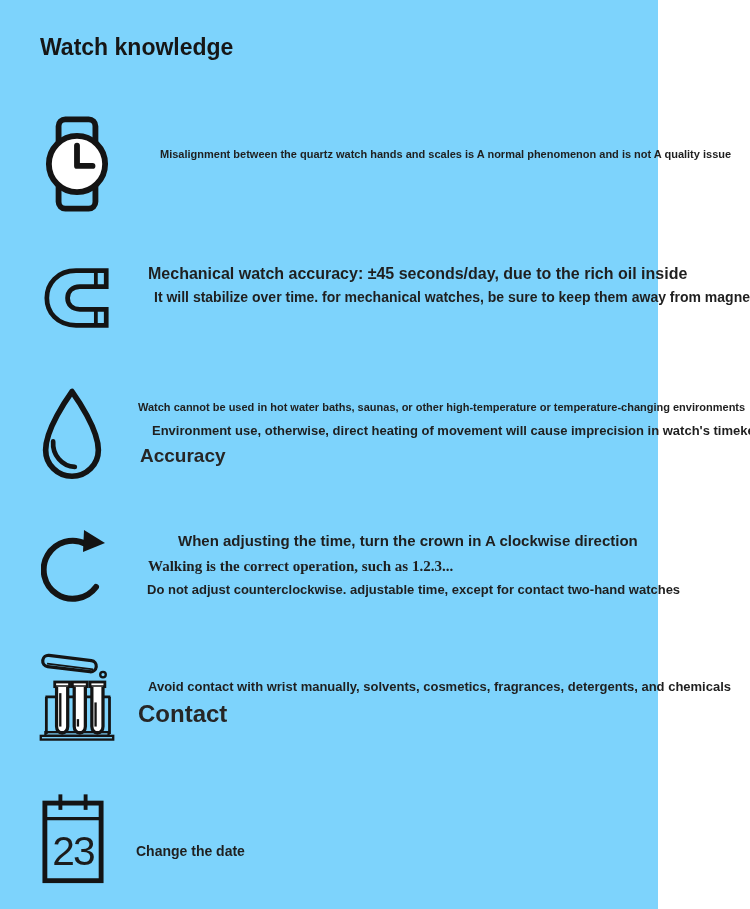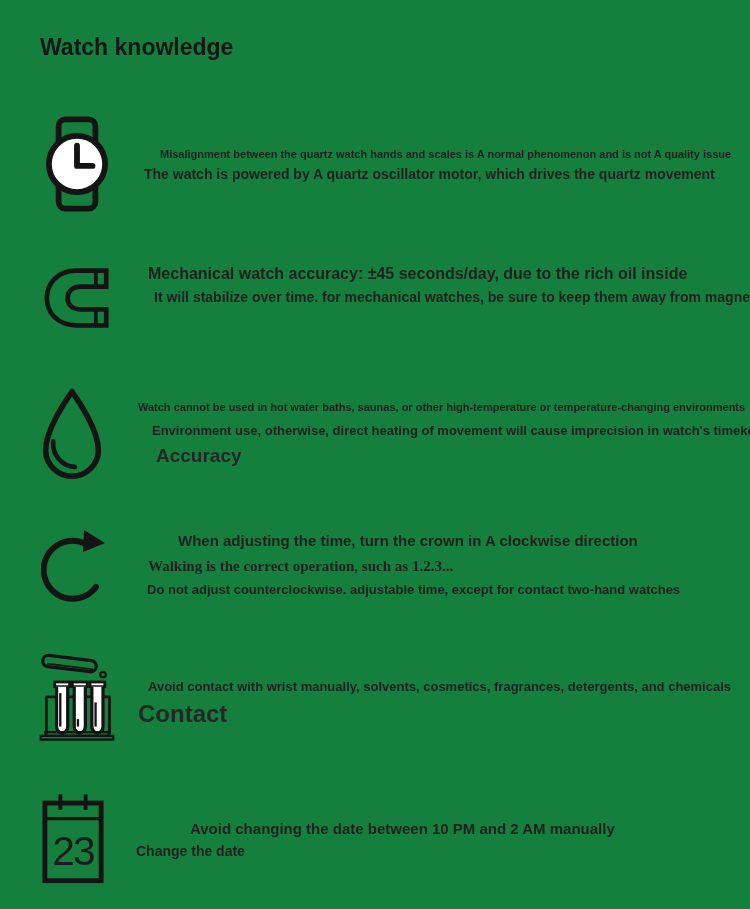--- a/index.html
+++ b/index.html
@@ -4,21 +4,21 @@
 <style>
   html,body{margin:0;padding:0;}
   body{
     width:750px;height:909px;
     background:#ffffff;
     font-family:"Liberation Sans","DejaVu Sans",sans-serif;
     color:#1c1c1c;
     position:relative;
     overflow:hidden;
   }
-  .page{position:absolute;inset:0;width:750px;height:909px;background:#15803d;}
+  .page{position:absolute;inset:0;width:658px;height:909px;background:#7dd3fc;}
   .page-title{
     position:absolute;left:40px;top:34px;
     font-size:23px;font-weight:bold;color:#161616;
     white-space:nowrap;
   }
   .icon{position:absolute;}
   .icon svg{display:block;}
   .line{
     position:absolute;
     font-weight:bold;color:#1f1f1f;
@@ -42,40 +42,39 @@
   <div class="page-title">Watch knowledge</div>
 
   <div class="icon" style="left:45px;top:115px;">
     <svg width="64" height="98" viewBox="0 0 66 98" fill="none" stroke="#141414">
       <rect x="14" y="3" width="38" height="92" rx="7" stroke-width="6"></rect>
       <circle cx="33" cy="49" r="29" fill="#ffffff" stroke-width="6"></circle>
       <path d="M33,30 V51 H49" stroke-width="6" stroke-linecap="round" stroke-linejoin="round"></path>
     </svg>
   </div>
   <div class="line t11" style="left:160px;top:148px;">Misalignment between the quartz watch hands and scales is A normal phenomenon and is not A quality issue</div>
-  <div class="line t14" style="left:144px;top:166px;">The watch is powered by A quartz oscillator motor, which drives the quartz movement</div>
 
   <div class="icon" style="left:44px;top:266px;">
     <svg width="66" height="64" viewBox="0 0 70 64" fill="none" stroke="#141414">
       <path d="M66,3 H34 C14,3 3,17 3,32 C3,47 14,61 34,61 H66 V44 H38 C30,44 25,39 25,32 C25,25 30,20 38,20 H66 Z" stroke-width="5" stroke-linejoin="miter"></path>
       <path d="M55,3 V20 M55,44 V61" stroke-width="4"></path>
     </svg>
   </div>
   <div class="line t16" style="left:148px;top:264px;">Mechanical watch accuracy: ±45 seconds/day, due to the rich oil inside</div>
   <div class="line t14" style="left:154px;top:289px;">It will stabilize over time. for mechanical watches, be sure to keep them away from magnets</div>
 
   <div class="icon" style="left:40px;top:385px;">
     <svg width="64" height="96" viewBox="0 0 68 96" fill="none" stroke="#141414">
       <path d="M34,4 C29,11 6,44 6,66 A28,28 0 0 0 62,66 C62,44 39,11 34,4 Z" stroke-width="6" stroke-linejoin="round"></path>
       <path d="M14,57 A24,25 0 0 0 37,84" stroke-width="5" stroke-linecap="round"></path>
     </svg>
   </div>
   <div class="line t11" style="left:138px;top:401px;">Watch cannot be used in hot water baths, saunas, or other high-temperature or temperature-changing environments</div>
   <div class="line t13" style="left:152px;top:423px;">Environment use, otherwise, direct heating of movement will cause imprecision in watch's timekeeping</div>
-  <div class="line h19" style="left:156px;top:444px;">Accuracy</div>
+  <div class="line h19" style="left:140px;top:444px;">Accuracy</div>
 
   <div class="icon" style="left:41px;top:524px;">
     <svg width="66" height="84" viewBox="0 0 66 84" fill="none" stroke="#141414">
       <path d="M55,63 A29,29 0 1 1 45,20" stroke-width="6" stroke-linecap="round"></path>
       <polygon points="42,28 43,6 64,19" fill="#141414" stroke="none"></polygon>
     </svg>
   </div>
   <div class="line t15" style="left:178px;top:532px;text-align:right;">When adjusting the time, turn the crown in A clockwise direction</div>
   <div class="line t15" style="left:148px;top:557px;font-family:Liberation Serif, serif;">Walking is the correct operation, such as 1.2.3...</div>
   <div class="line t13" style="left:147px;top:582px;">Do not adjust counterclockwise. adjustable time, except for contact two-hand watches</div>
@@ -108,16 +107,15 @@
 
   <div class="icon" style="left:41px;top:790px;">
     <svg width="64" height="96" viewBox="0 0 66 96" fill="none" stroke="#141414">
       <rect x="4" y="12" width="58" height="80" stroke-width="5"></rect>
       <line x1="4" y1="28" x2="62" y2="28" stroke-width="3.5"></line>
       <line x1="20" y1="3" x2="20" y2="19" stroke-width="4"></line>
       <line x1="46" y1="3" x2="46" y2="19" stroke-width="4"></line>
       <text class="cal-num" x="33" y="76" text-anchor="middle" font-size="42" letter-spacing="-2" fill="#1c1c1c" stroke="none">23</text>
     </svg>
   </div>
-  <div class="line t15" style="left:190px;top:820px;">Avoid changing the date between 10 PM and 2 AM manually</div>
   <div class="line t14" style="left:136px;top:843px;">Change the date</div>
 
 </div>
 
 </body></html>

